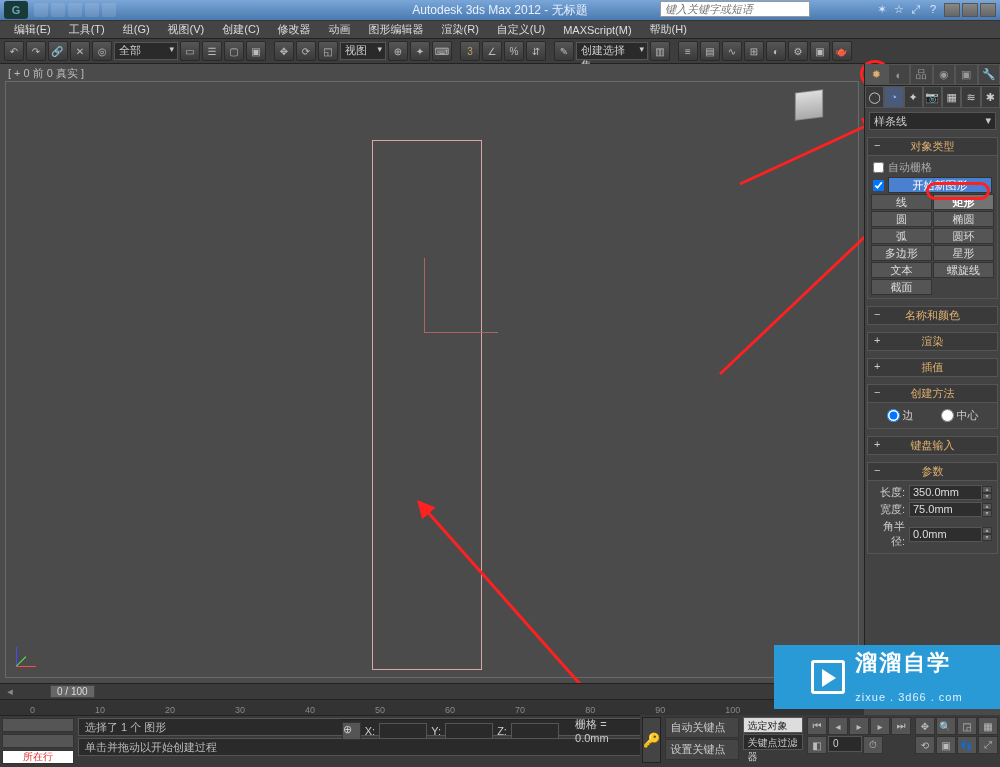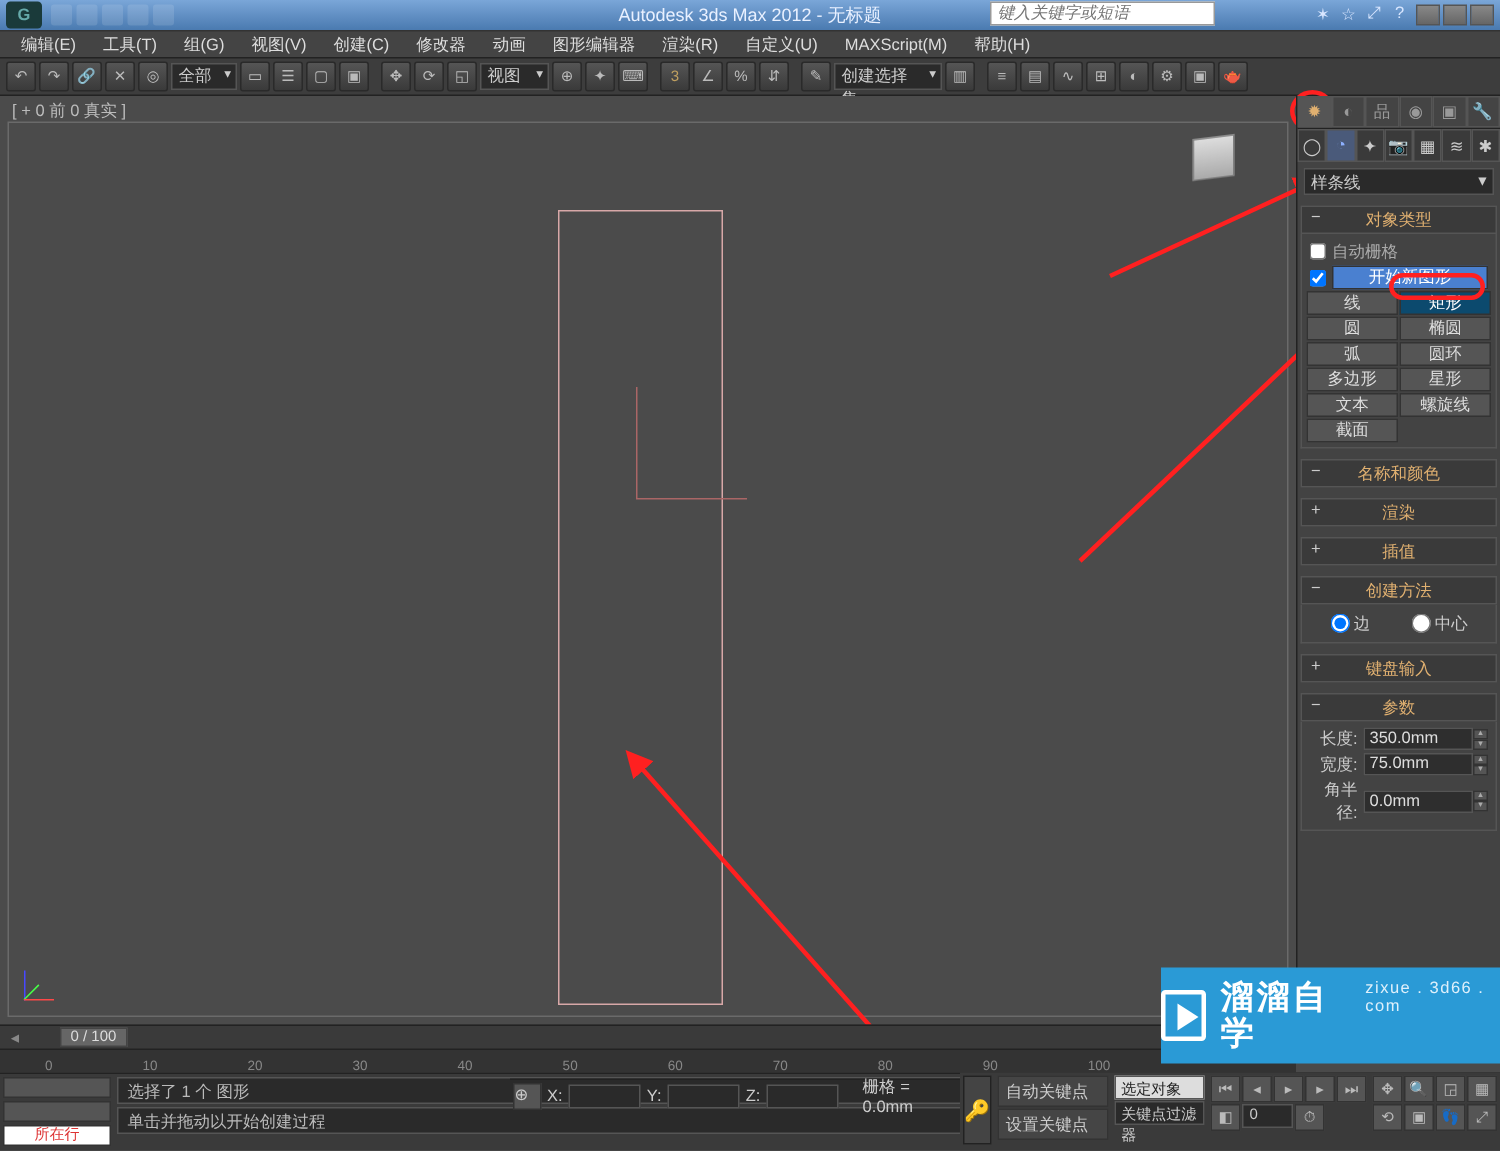--- a/index.html
+++ b/index.html
@@ -61,38 +61,38 @@
 .rollout { margin: 7px 2px; }
 .rollout-h { background: #3a3a3a; border: 1px solid #555; color: #e0b070; text-align: center; font-size: 11px; padding: 1px 0; position: relative; }
 .rollout-h::before { content: "−"; position: absolute; left: 6px; color: #ccc; }
 .rollout-h.plus::before { content: "+"; }
 .rollout-b { background: #434343; border: 1px solid #555; border-top: none; padding: 3px; }
 
 .chk-row { display: flex; align-items: center; gap: 4px; padding: 1px 2px; font-size: 11px; color: #aaa; }
 .chk-row input { width: 11px; height: 11px; }
 .shape-grid { display: grid; grid-template-columns: 1fr 1fr; gap: 1px; }
 .shape-btn { height: 16px; background: #555; border: 1px solid #333; color: #ddd; font-size: 11px; text-align: center; line-height: 14px; }
-.shape-btn.selected { background: #0c4a6e; color: #fff; }
+.shape-btn.selected { background: #737373; color: #fff; font-weight: bold; }
 .shape-btn.highlight { background: #4a80d0; color: #fff; }
 
 .name-row { display: flex; gap: 2px; padding: 2px; }
 .name-row input { flex: 1; background: #333; border: 1px solid #555; color: #ccc; font-size: 11px; padding: 1px 3px; height: 16px; }
 
 .radio-row { display: flex; justify-content: space-around; padding: 2px; font-size: 11px; color: #ccc; }
 .radio-row label { display: flex; align-items: center; gap: 3px; }
 
 .spinner-row { display: flex; align-items: center; padding: 1px 2px; font-size: 11px; color: #ccc; }
 .spinner-row .lbl { width: 36px; text-align: right; padding-right: 4px; }
 .spinner-row .val { flex: 1; background: #2e2e2e; border: 1px solid #555; color: #ddd; padding: 0 3px; height: 15px; text-align: left; }
 .spinner-row .spn { width: 10px; display: flex; flex-direction: column; }
 .spinner-row .spn span { height: 7px; background: #555; border: 1px solid #333; font-size: 6px; line-height: 5px; text-align: center; color: #aaa; }
 
 
 .timeslider { position: absolute; top: calc(100% - 84px); left: 0; right: 136px; height: 16px; background: #3a3a3a; display: flex; align-items: center; border-top: 1px solid #222; }
-.timeslider .handle { margin-left: 20px; background: #666; border: 1px solid #444; padding: 0 6px; font-size: 10px; color: #ddd; }
+.timeslider .handle { margin-left: 30px; background: #666; border: 1px solid #444; padding: 0 6px; font-size: 10px; color: #ddd; }
 .trackbar { position: absolute; top: calc(100% - 68px); left: 0; right: 136px; height: 16px; background: #333; border-top: 1px solid #222; }
 .trackbar .ticks { height: 100%; display: flex; align-items: flex-end; padding: 0 30px; color: #888; font-size: 9px; gap: 60px; }
 
 .statusbar { position: absolute; bottom: 0; left: 0; right: 0; height: 52px; background: #3a3a3a; border-top: 1px solid #222; display: flex; }
 .status-left { width: 76px; display: flex; flex-direction: column; gap: 2px; padding: 2px; }
 .status-left .mini { height: 14px; background: #555; border: 1px solid #333; }
 .status-left .now { height: 14px; background: #fff; color: #dd3333; font-size: 10px; text-align: center; line-height: 12px; border: 1px solid #333; }
 .status-mid { flex: 1; display: flex; flex-direction: column; padding: 2px; gap: 2px; }
 .status-mid .prompt { height: 18px; background: #2a2a2a; border: 1px solid #555; color: #bbb; font-size: 11px; padding: 2px 6px; display: flex; align-items: center; position: relative; }
 .status-mid .lock { position: absolute; right: 4px; }
@@ -106,21 +106,21 @@
 .playback .keybtn { width: 20px; height: 46px; background: #444; border: 1px solid #222; margin: 2px; display: flex; align-items: center; justify-content: center; font-size: 14px; color: #c0a060; }
 .playback .col { display: flex; flex-direction: column; gap: 1px; padding: 2px; }
 .playback .row { display: flex; gap: 1px; }
 .playback .btn { width: 20px; height: 18px; background: #555; border: 1px solid #333; font-size: 10px; color: #bbb; display: flex; align-items: center; justify-content: center; }
 .playback .txt { background: #2a2a2a; border: 1px solid #555; color: #ccc; font-size: 10px; padding: 1px 4px; height: 16px; }
 .playback .auto { background: #454545; color: #ccc; font-size: 11px; padding: 2px 4px; border: 1px solid #333; }
 
 .watermark { position: absolute; right: 0; bottom: 58px; width: 226px; height: 64px; background: #2a9ad6; display: flex; align-items: center; justify-content: center; gap: 10px; color: #fff; }
 .watermark .p { width: 34px; height: 34px; border: 3px solid #fff; border-radius: 3px; position: relative; }
 .watermark .p::before { content: ""; position: absolute; left: 8px; top: 6px; border-left: 14px solid #fff; border-top: 9px solid transparent; border-bottom: 9px solid transparent; }
-.watermark .t { display: flex; flex-direction: row; line-height: 1.1; gap: 16px; }
+.watermark .t { display: flex; flex-direction: column; line-height: 1.1; gap: 16px; }
 .watermark .t .big { font-size: 22px; font-weight: bold; letter-spacing: 2px; }
 .watermark .t .small { font-size: 11px; letter-spacing: 1px; color: #dff0fb; }
 </style>
 </head>
 <body>
 
 <div class="titlebar">
   <div class="logo">G</div>
   <div class="drop">
     <span></span>
@@ -158,21 +158,21 @@
   <span>MAXScript(M)</span>
   <span>帮助(H)</span>
 </div>
 
 <div class="toolbar">
   <div class="tbtn">↶</div>
   <div class="tbtn">↷</div>
   <div class="tbtn">🔗</div>
   <div class="tbtn">✕</div>
   <div class="tbtn">◎</div>
-  <div class="tselect" style="width:44px">全部</div>
+  <div class="tselect" style="width:64px">全部</div>
   <div class="tbtn">▭</div>
   <div class="tbtn">☰</div>
   <div class="tbtn">▢</div>
   <div class="tbtn">▣</div>
   <div class="tsep"></div>
   <div class="tbtn">✥</div>
   <div class="tbtn">⟳</div>
   <div class="tbtn">◱</div>
   <div class="tselect" style="width:46px">视图</div>
   <div class="tbtn">⊕</div>

